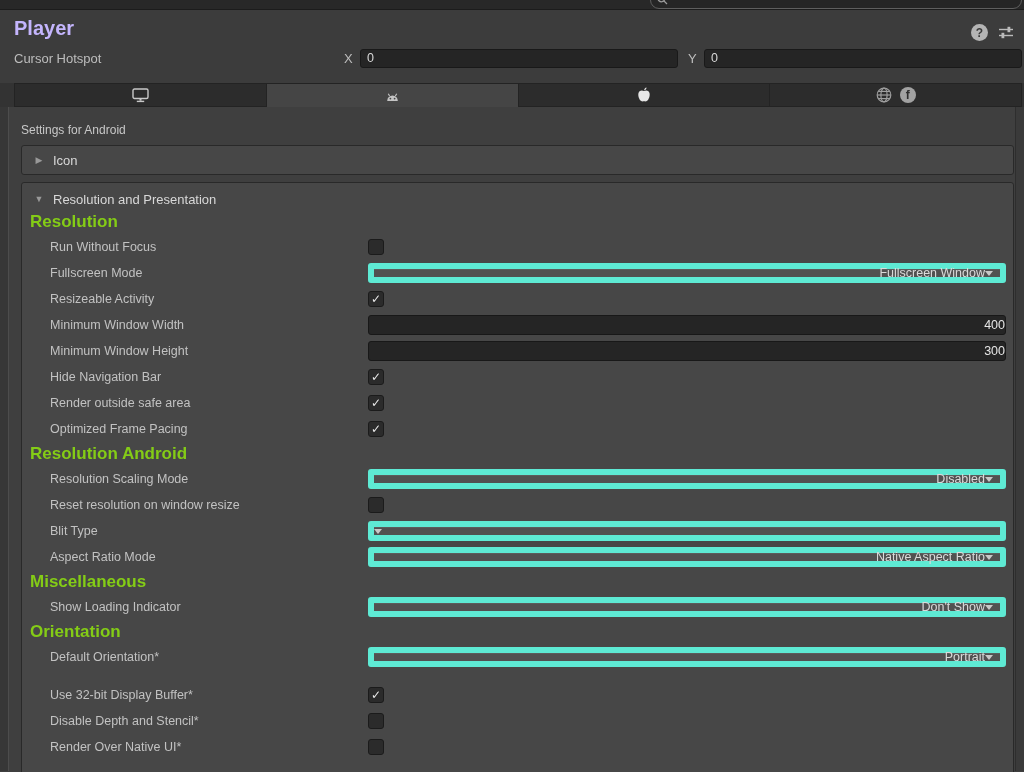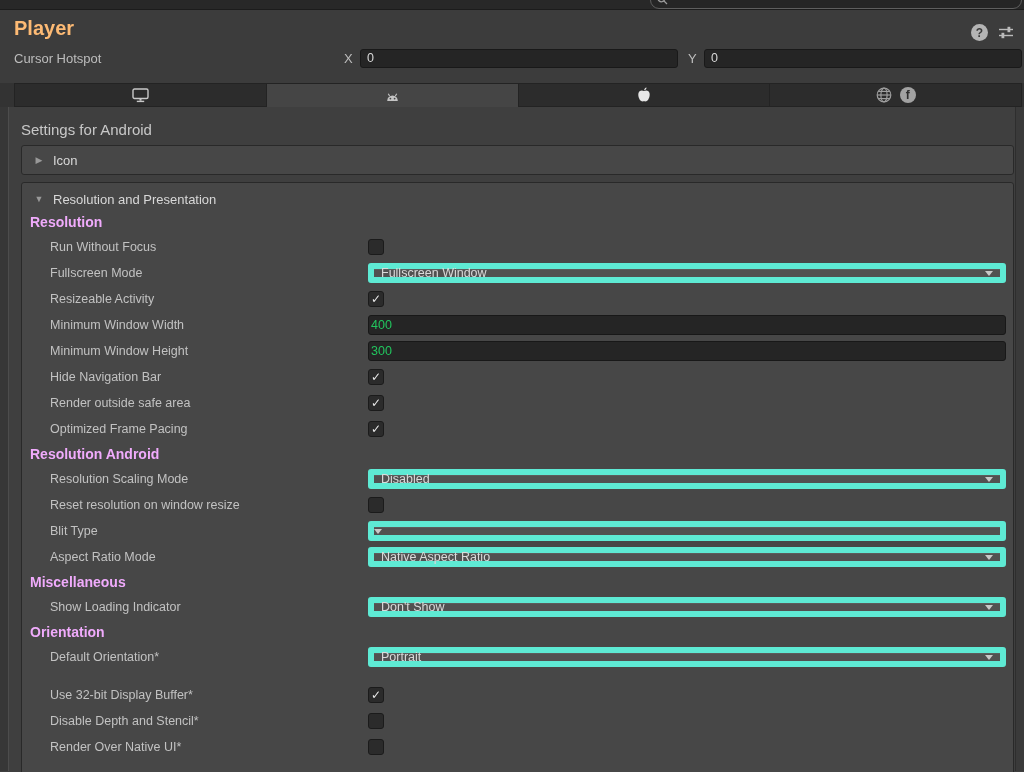--- a/index.html
+++ b/index.html
@@ -13,21 +13,21 @@
   
   .topstrip { position:relative; height:10px; background:#282828; overflow:hidden; border-bottom:1px solid #1C1C1C; }
   .searchbox {
     position:absolute; left:650px; right:2px; top:-11px; height:20px;
     background:#252525; border:1px solid #5E5E5E; border-radius:9px;
   }
   .searchbox svg { position:absolute; left:6px; top:4px; }
 
   
   .ins-header { position:relative; height:73px; background:#3C3C3C; }
-  .title { position:absolute; left:14px; top:7px; font-size:20px; font-weight:700; color:#fdba74; }
+  .title { position:absolute; left:14px; top:7px; font-size:20px; font-weight:700; color:#c4b5fd; }
   .hdr-icons { position:absolute; right:10px; top:14px; display:flex; gap:10px; align-items:center; }
   .help-circle {
     width:17px; height:17px; border-radius:50%; background:#B4B4B4; color:#3A3A3A;
     font-size:12px; font-weight:700; display:flex; align-items:center; justify-content:center; cursor:default;
   }
   .hotspot-label { position:absolute; left:14px; top:41px; font-size:13px; color:#BDBDBD; }
   .axis-label { position:absolute; top:41px; font-size:13px; color:#BDBDBD; }
   .axis-x { left:344px; } .axis-y { left:688px; }
   .numfield {
     position:absolute; top:39px; height:19px; background:#252525; border:1px solid #191919;
@@ -44,34 +44,34 @@
   .tab:first-child { border-left:1px solid #232323; }
   .tab.sel { background:#454545; border-bottom:none; }
 
   
   .content { position:relative; height:664px; background:#3F3F3F; padding-top:14px; }
   .content::before { 
     content:""; position:absolute; left:0; top:0; bottom:0; width:8px;
     background:#373737; border-right:1px solid #4D4D4D;
   }
   .rightstrip { position:absolute; right:0; top:0; bottom:0; width:9px; background:#3A3A3A; border-left:1px solid #2E2E2E; }
-  .settings-for { margin-left:21px; height:18px; line-height:18px; font-size:15px; color:#C8C8C8; }
+  .settings-for { margin-left:21px; height:18px; line-height:18px; font-size:12px; color:#C8C8C8; }
 
   .secbox { margin-left:21px; margin-right:10px; background:#474747; border:1px solid #292929; border-radius:3px; }
   .box-icon { margin-top:6px; height:30px; display:flex; align-items:center; }
   .box-res  { margin-top:7px; padding:5px 0 40px 0; }
 
   .fold { width:12px; text-align:center; font-size:9px; color:#999; margin-left:11px; }
   .sec-title { margin-left:8px; font-size:13px; font-weight:400; color:#D8D8D8; }
   .sec-head { height:22px; display:flex; align-items:center; cursor:pointer; }
 
   .subrow { height:24px; display:flex; align-items:center; }
-  .sublbl { margin-left:8px; font-size:14px; font-weight:700; color:#f0abfc; }
-
-  .row { position:relative; height:26px; }
+  .sublbl { margin-left:8px; font-size:17px; font-weight:700; color:#84cc16; }
+
+  .row { position:relative; height:26px;text-align:right; }
   .row .lbl { position:absolute; left:28px; top:50%; transform:translateY(-50%); color:#C2C2C2; }
 
   .checkbox {
     position:absolute; left:346px; top:5px; width:16px; height:16px;
     background:#2B2B2B; border:1px solid #1B1B1B; border-radius:3px; cursor:pointer;
     display:flex; align-items:center; justify-content:center;
   }
   .check { color:#E9E9E9; font-size:12px; font-weight:700; line-height:1; }
 
   .dropdown {
@@ -82,21 +82,21 @@
   }
   .dd-val { margin-left:7px; color:#DADADA; font-size:12.5px; flex:1; }
   .dd-arrow {
     width:0; height:0; margin-right:7px;
     border-left:4px solid transparent; border-right:4px solid transparent; border-top:5px solid #C8C8C8;
   }
 
   .field {
     position:absolute; left:346px; right:7px; top:3px; height:20px;
     background:#252525; border:1px solid #181818; border-radius:3px;
-    color:#22c55e; font-size:12.5px; line-height:18px; padding-left:2px; cursor:text;
+    color:#e5e5e5; font-size:12.5px; line-height:18px; padding-left:2px; cursor:text;
   }
 
   .spacer12 { height:12px; }
 </style>
 </head>
 <body>
 
 <div class="topstrip">
   <div class="searchbox">
     <svg width="11" height="11" viewBox="0 0 11 11">

